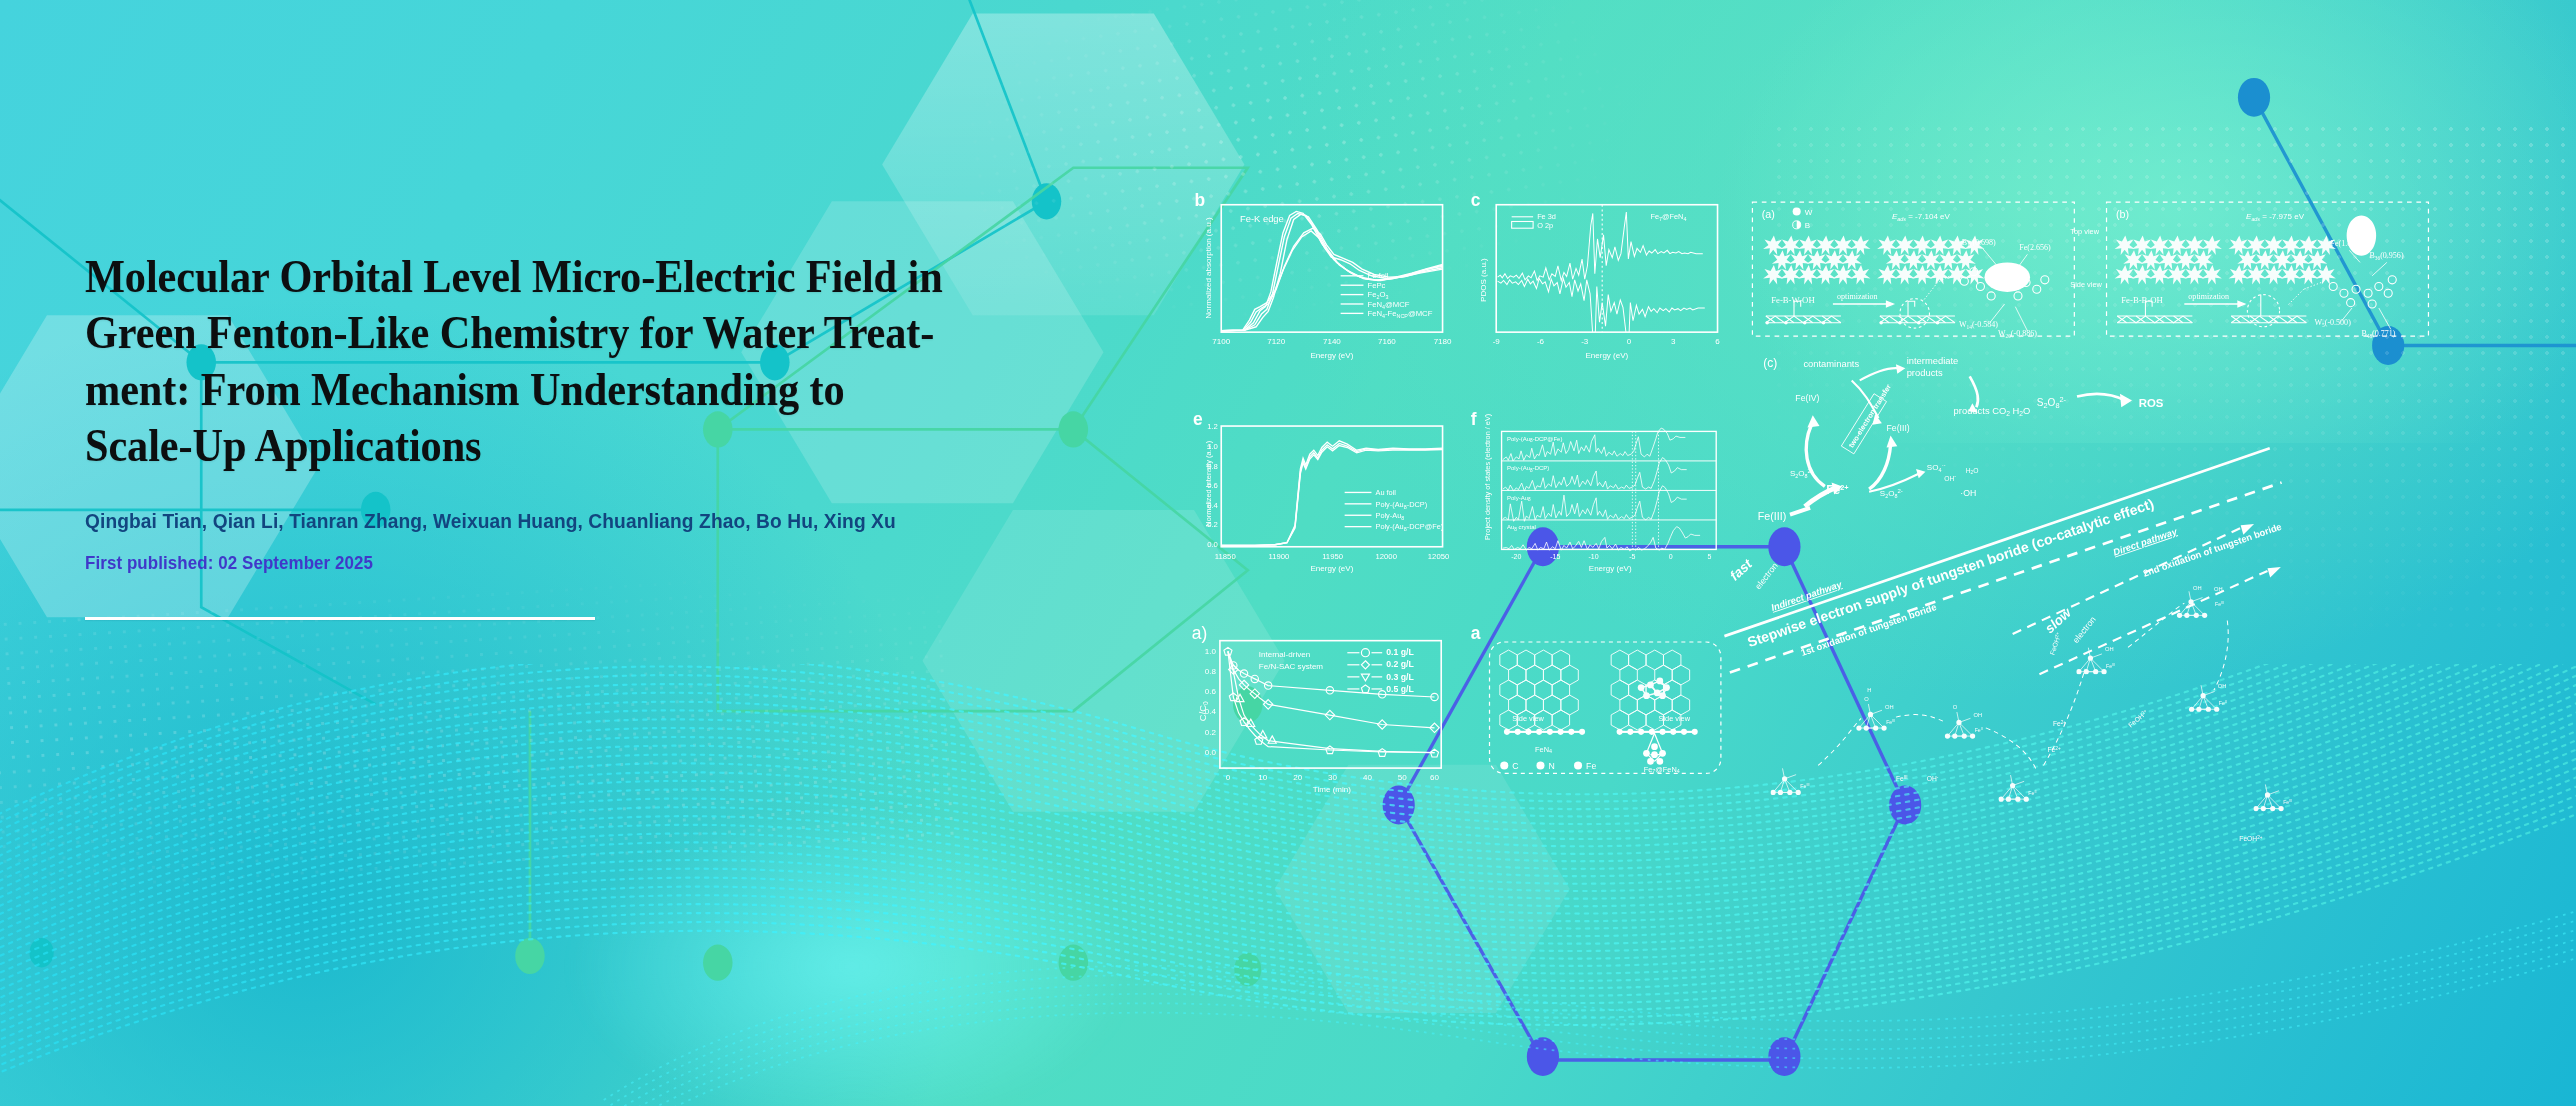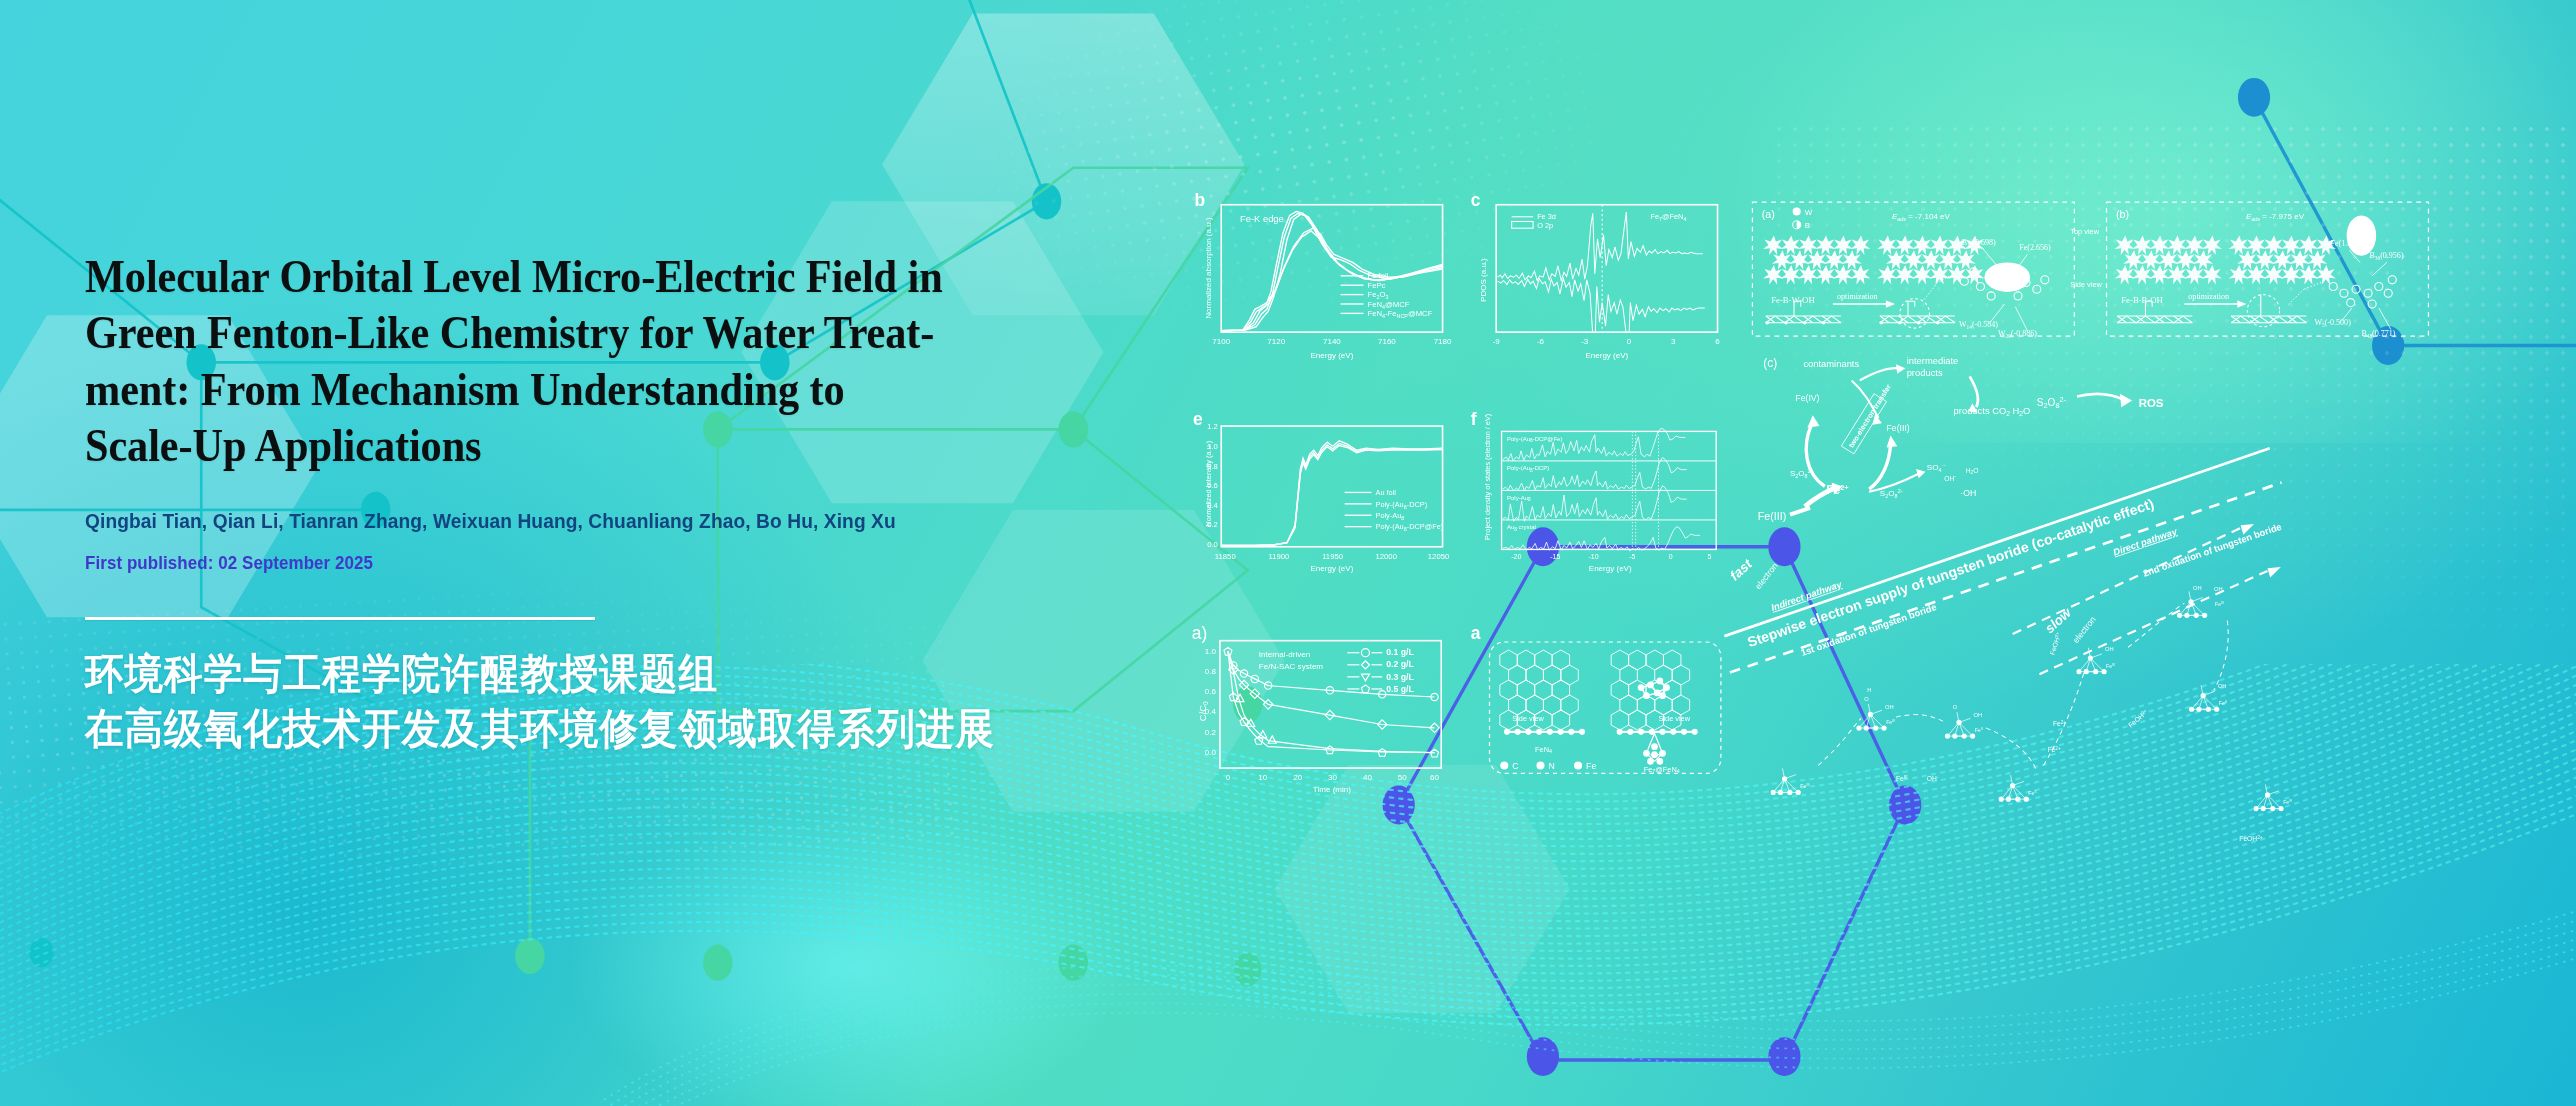--- a/index.html
+++ b/index.html
@@ -263,24 +263,20 @@
       <span>ment: From Mechanism Understanding to</span><br>
       <span>Scale-Up Applications</span>
     </h1>
 
     <div class="paper-authors">Qingbai Tian, Qian Li, Tianran Zhang, Weixuan Huang, Chuanliang Zhao, Bo Hu, Xing Xu</div>
 
     <div class="paper-pubdate">First published: 02 September 2025</div>
 
     <div class="divider-rule"></div>
 
-    <div class="cn-block">
-      <div class="cn-line">环境科学与工程学院许醒教授课题组</div>
-      <div class="cn-line">在高级氧化技术开发及其环境修复领域取得系列进展</div>
-    </div>
   </div>
 
   <div id="figure-composite">
     <svg width="1395" height="678" viewBox="0 0 2080 1010">
       <defs>
         <clipPath id="clipB">
             <rect x="60" y="20" width="330" height="190"></rect>
           </clipPath>
         <clipPath id="clipC">
             <rect x="470" y="20" width="330" height="190"></rect>

